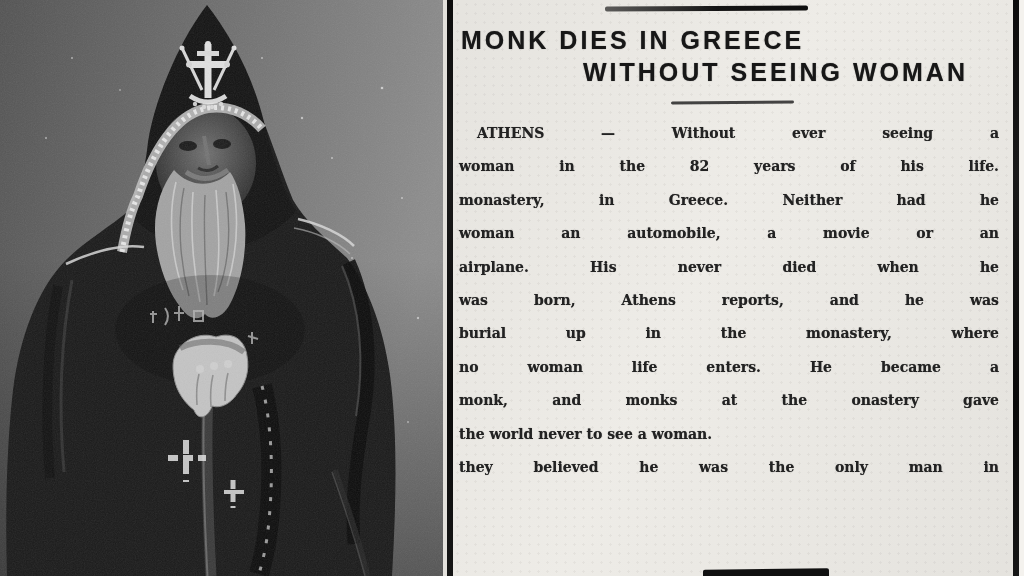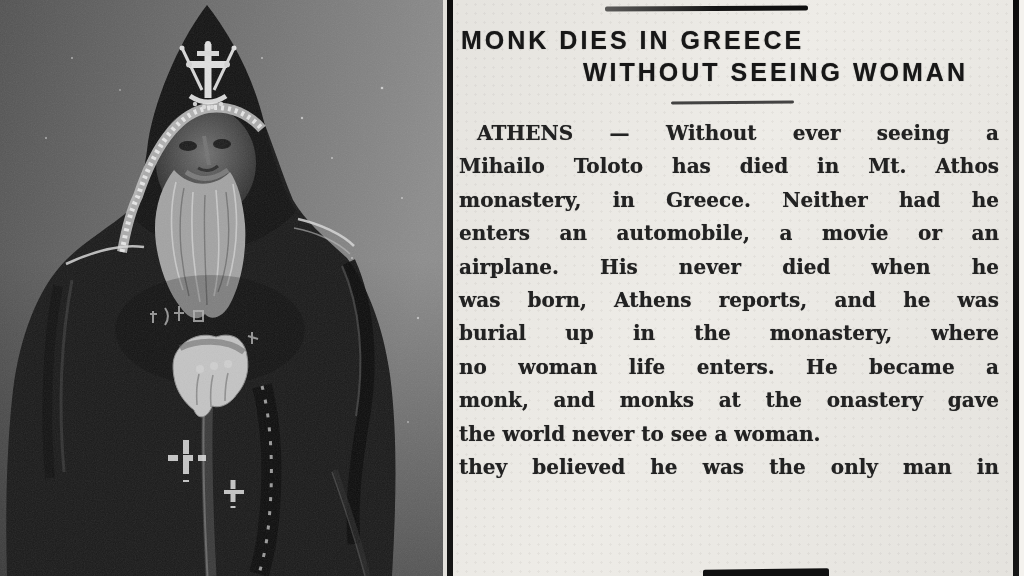--- a/index.html
+++ b/index.html
@@ -65,21 +65,21 @@
     margin: 13px 0 0 212px;
     background: #262626;
     opacity: .85;
     border-radius: 2px;
     transform: rotate(-.5deg);
   }
   .body-text {
     margin-top: 13px;
     font-family: "DejaVu Serif", "Liberation Serif", serif;
     font-weight: bold;
-    font-size: 20px;
+    font-size: 14px;
     line-height: 33.4px;
     color: #222;
     text-shadow: 0 0 .7px rgba(34,34,34,.6);
   }
   .line { text-align: justify; text-align-last: justify; }
   .line.indent { text-indent: 18px; }
   .line.last { text-align-last: left; }
   .rule-bottom {
     position: absolute;
     bottom: -2px; left: 250px;
@@ -248,23 +248,23 @@
   <div class="column">
     <div class="rule-top"></div>
 
     <div class="headline hl1">MONK DIES IN GREECE</div>
     <div class="headline hl2">WITHOUT SEEING WOMAN</div>
 
     <div class="rule-small"></div>
 
     <div class="body-text">
       <div class="line indent">ATHENS — Without ever seeing a</div>
-      <div class="line">Mihailo Toloto has died in Mt. Athos</div>
+      <div class="line">woman in the 82 years of his life.</div>
       <div class="line">monastery, in Greece. Neither had he</div>
-      <div class="line">enters an automobile, a movie or an</div>
+      <div class="line">woman an automobile, a movie or an</div>
       <div class="line">airplane. His never died when he</div>
       <div class="line">was born, Athens reports, and he was</div>
       <div class="line">burial up in the monastery, where</div>
       <div class="line">no woman life enters. He became a</div>
       <div class="line">monk, and monks at the onastery gave</div>
       <div class="line last">the world never to see a woman.</div>
       <div class="line">they believed he was the only man in</div>
     </div>
 
     <div class="rule-bottom"></div>

